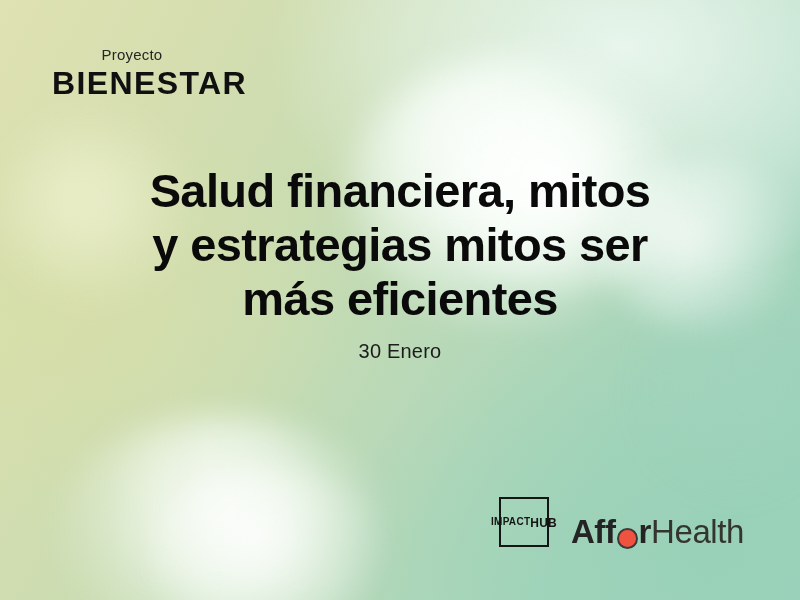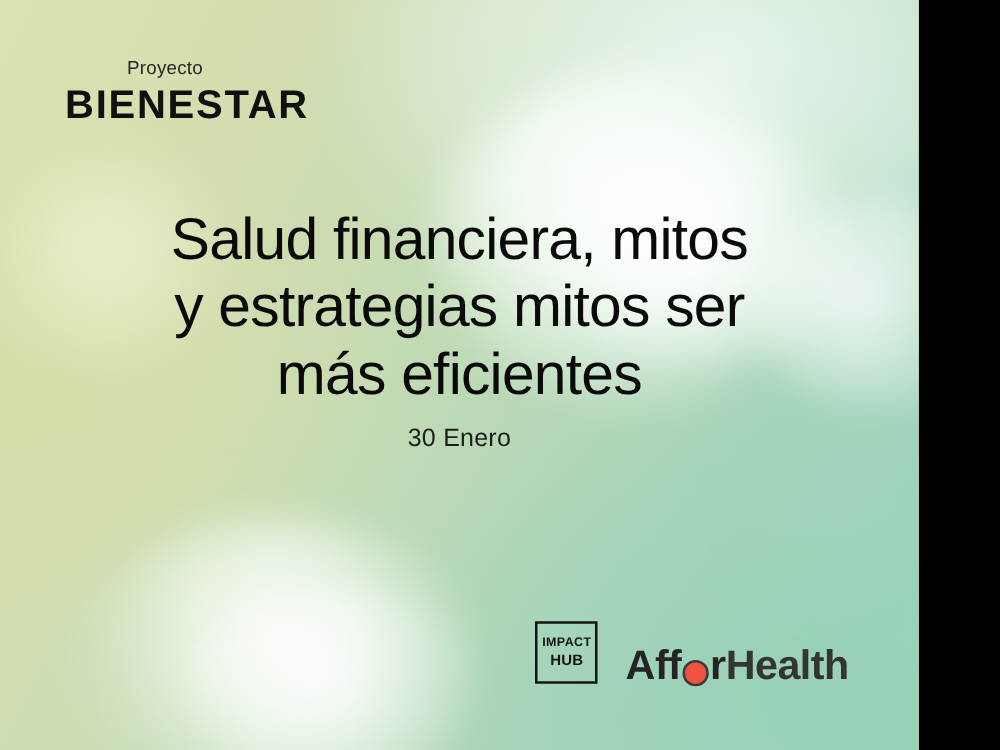--- a/index.html
+++ b/index.html
@@ -2,21 +2,21 @@
 <html><head>
 <meta charset="utf-8">
 <style>
   html, body {
     margin: 0;
     padding: 0;
     background: #000;
   }
   .poster {
     position: relative;
-    width: 735px;
+    width: 800px;
     height: 600px;
     overflow: hidden;
     font-family: "Liberation Sans", sans-serif;
     background: #e5e5e5;
   }
 
   
   .bg-base {
     position: absolute;
     inset: 0;
@@ -152,21 +152,21 @@
   .eyebrow {
     font-size: 38px;
     font-weight: 300;
     letter-spacing: 2.2px;
     color: #1a1a1a;
     line-height: 1.1;
   }
   .headline {
     margin-top: 14px;
     font-size: 47px;
-    font-weight: 400;
+    font-weight: 700;
     letter-spacing: -0.6px;
     line-height: 1.15;
     color: #0a0a0a;
   }
   .headline-line { display: block; }
   .date {
     margin-top: 14px;
     font-size: 20px;
     font-weight: 400;
     letter-spacing: 0.2px;
@@ -180,21 +180,21 @@
     bottom: 52px;
     display: flex;
     align-items: center;
     gap: 22px;
   }
   .impact-hub {
     width: 50px;
     height: 50px;
     border: 2.5px solid #141414;
     display: flex;
-    flex-direction: column;
+    flex-direction: row;
     align-items: center;
     justify-content: center;
     box-sizing: border-box;
   }
   .ih-top {
     font-size: 10px;
     font-weight: 700;
     letter-spacing: 0.3px;
     color: #141414;
     line-height: 1;
@@ -223,21 +223,21 @@
     height: 21px;
     border-radius: 50%;
     background: #ef5340;
     border: 2px solid #3a3a3a;
     box-sizing: border-box;
     margin: 0 1px;
     position: relative;
     top: 1px;
   }
   .affor-r { font-weight: 700; color: #242424; }
-  .affor-health { font-weight: 700; color: #35352f; }
+  .affor-health { font-weight: 400; color: #35352f; }
 </style>
 </head>
 <body>
 
 <div class="poster">
 
   <div class="bg-base"></div>
   <div class="bg-tint-tr"></div>
   <div class="bg-tint-bl"></div>
   <div class="bg-tint-br"></div>

